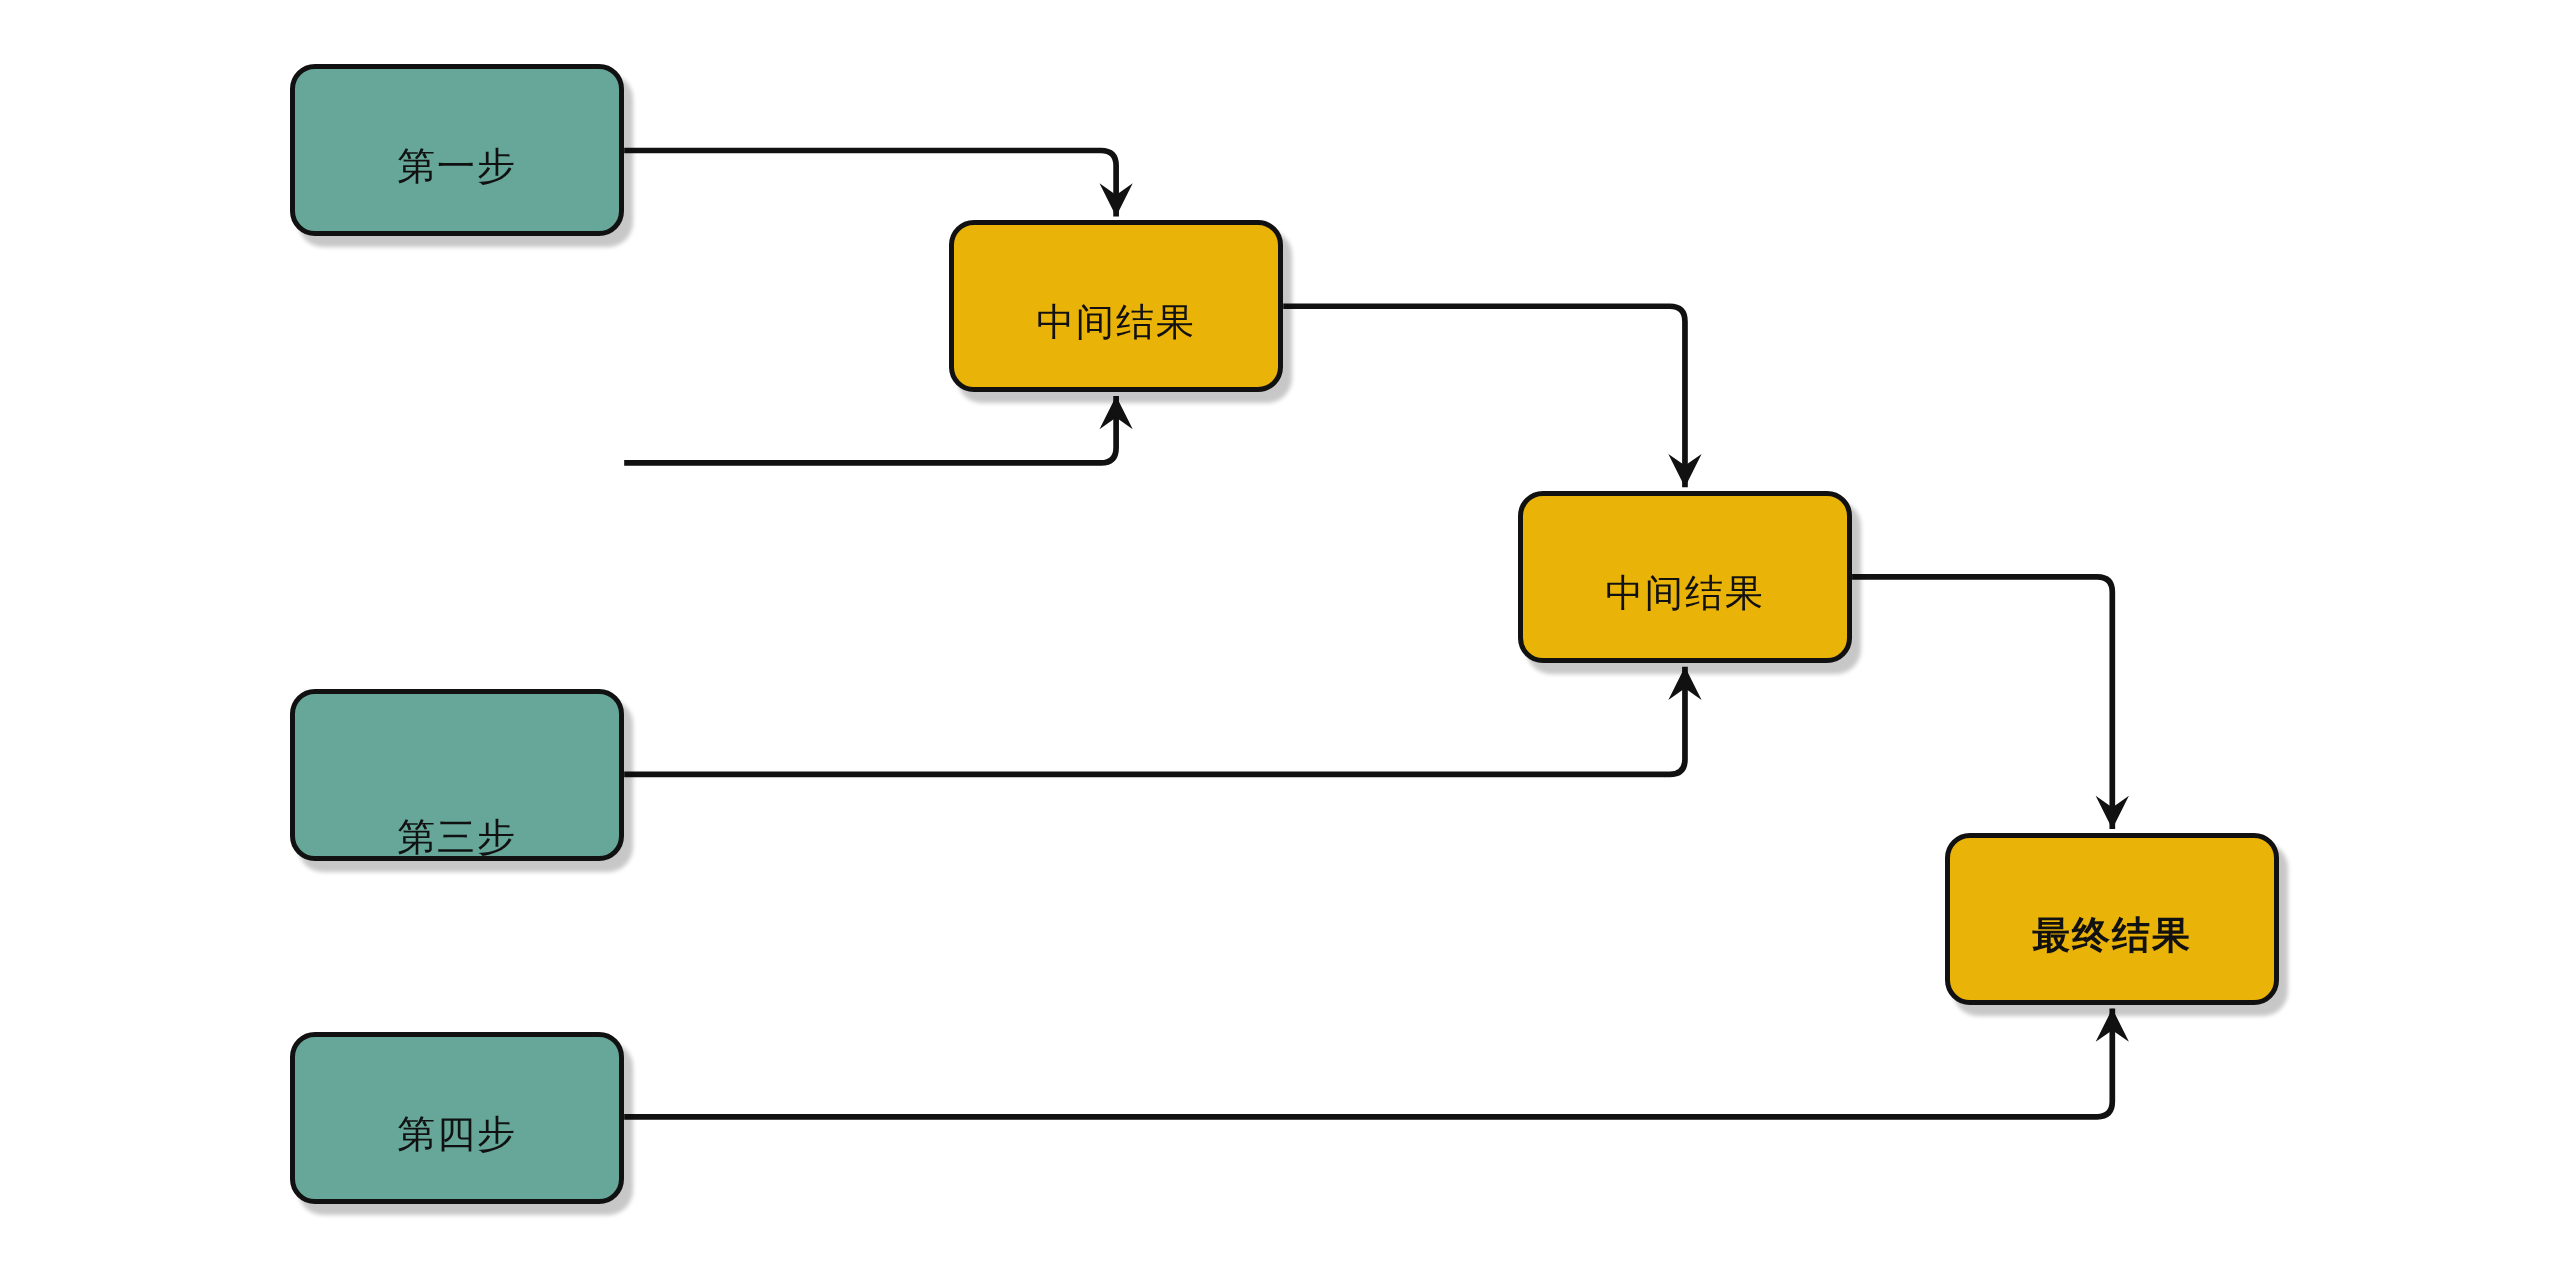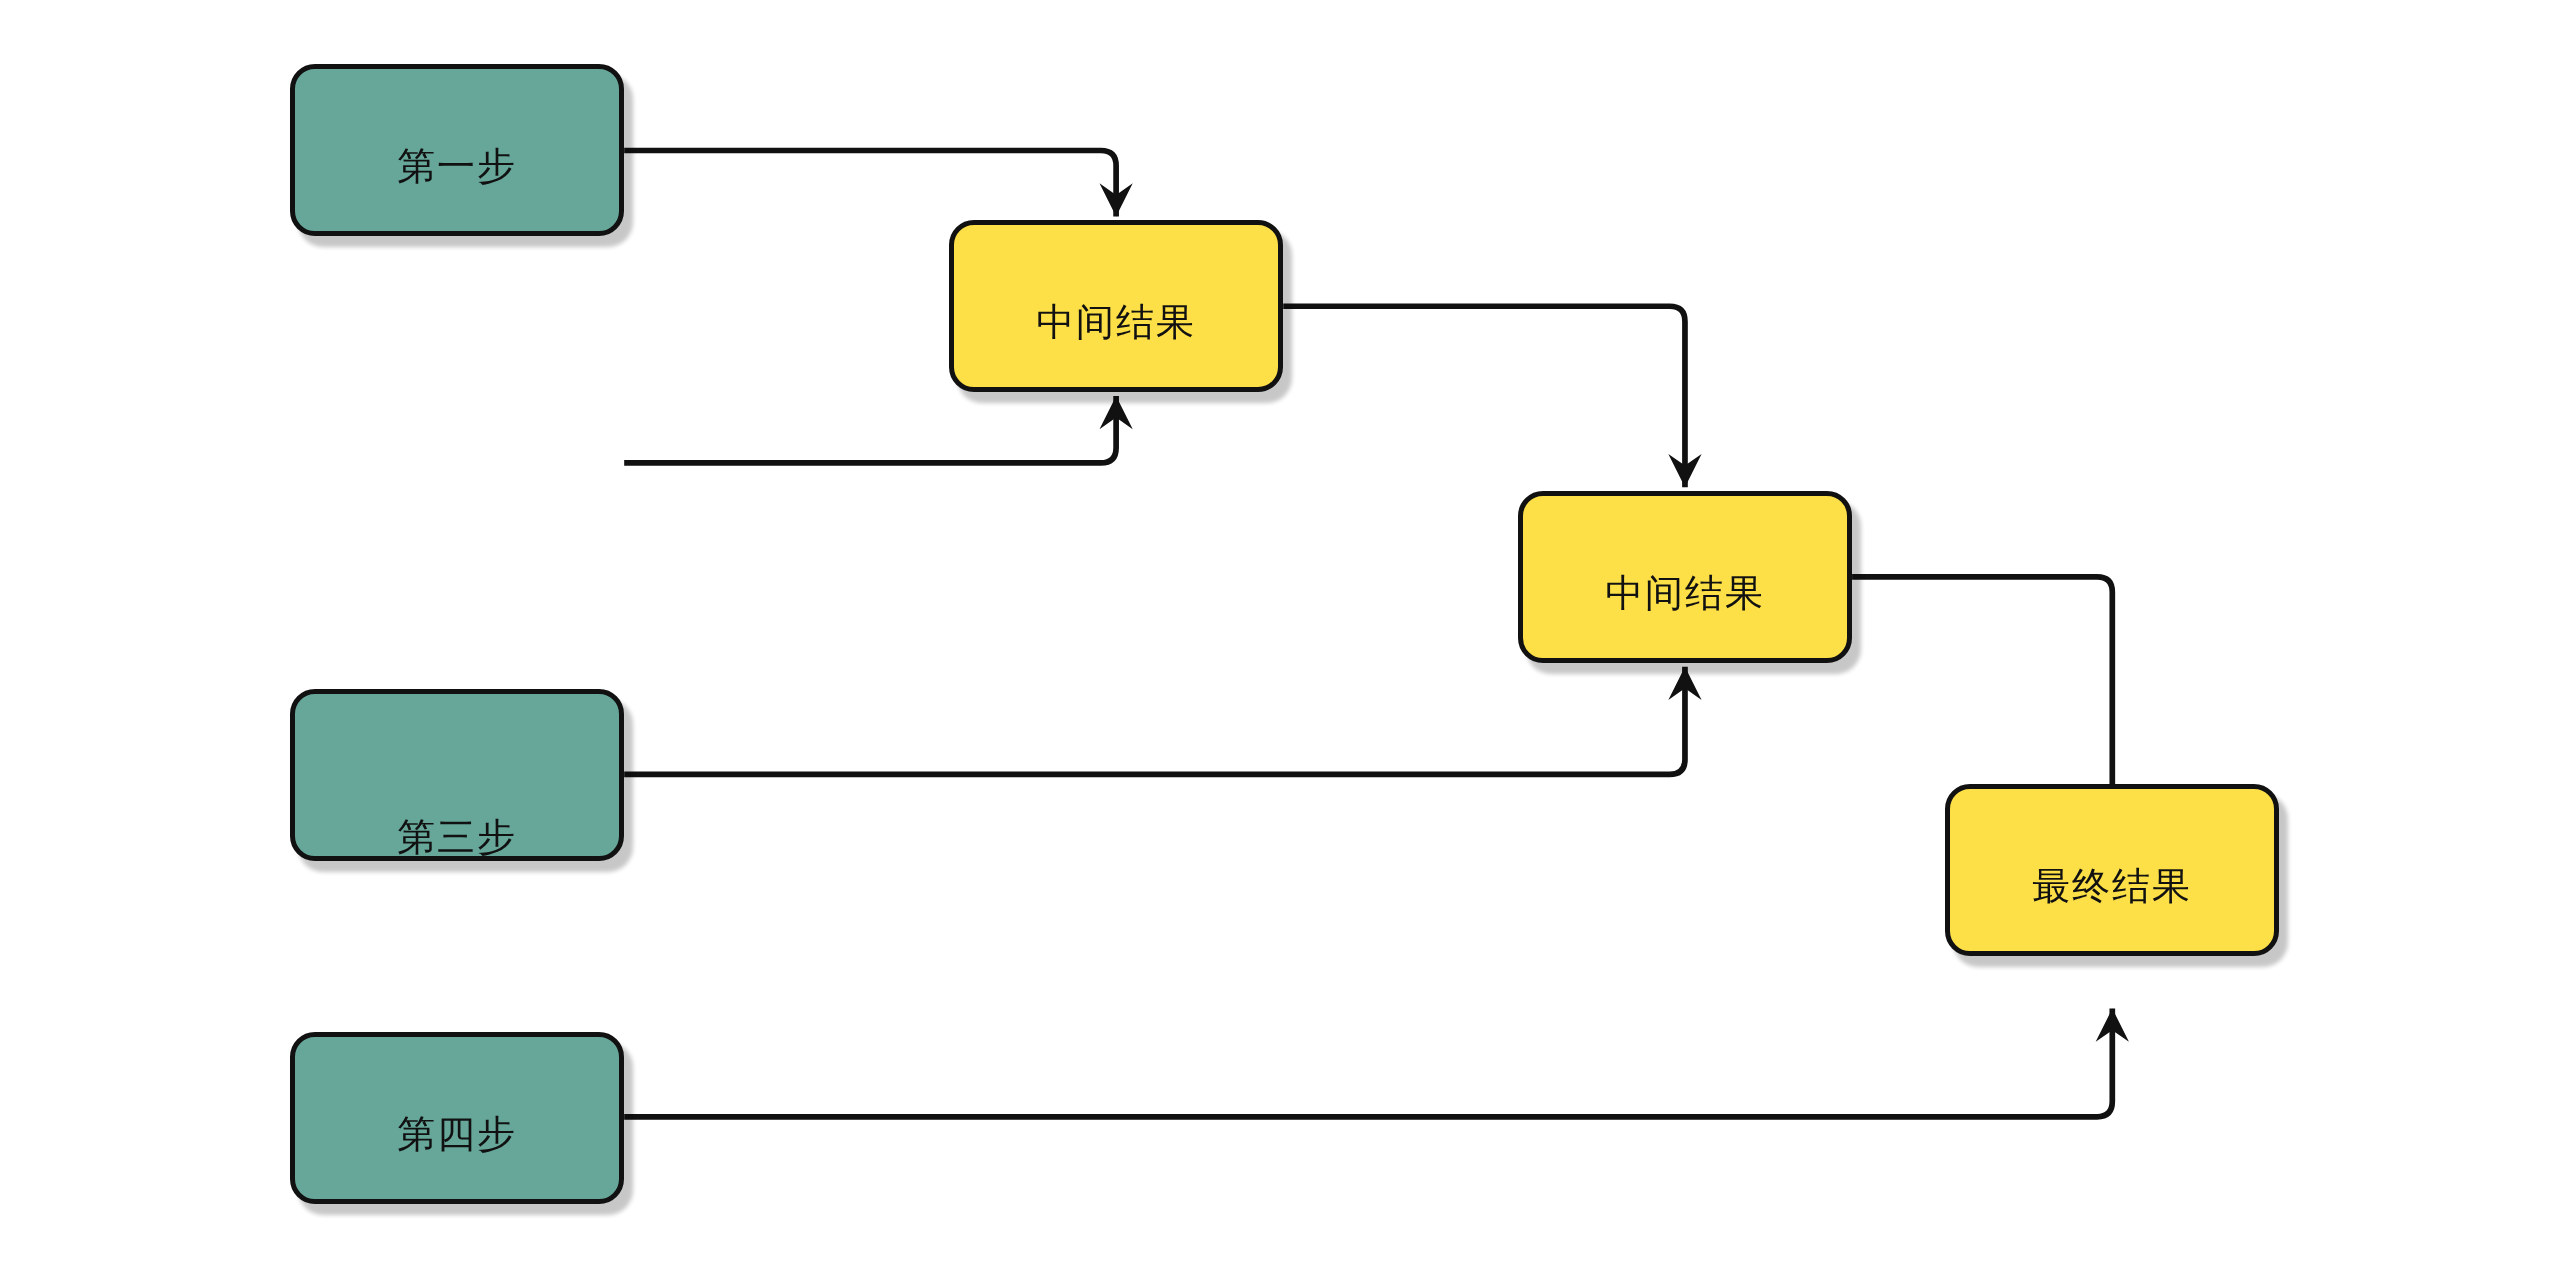--- a/index.html
+++ b/index.html
@@ -35,21 +35,21 @@
     height: 172px;
     box-sizing: border-box;
     border: 5.7px solid #111111;
     border-radius: 25px;
     display: flex;
     align-items: center;
     justify-content: center;
     box-shadow: 8.5px 10.4px 4.7px rgba(0, 0, 0, 0.22);
   }
   .node-step   { background: #66a79a; }
-  .node-result { background: #fde047; }
+  .node-result { background: #eab308; }
   .node-label {
     font-size: 38px;
     line-height: 1;
     color: #111111;
     letter-spacing: 1.9px;
     white-space: nowrap;
     user-select: none;
     margin-top: 32px;
   }
 </style>
@@ -86,18 +86,18 @@
   </div>
 
   <div class="node node-result" style="left:949px; top:220px;">
     <span class="node-label">中间结果</span>
   </div>
 
   <div class="node node-result" style="left:1518px; top:491px;">
     <span class="node-label">中间结果</span>
   </div>
 
-  <div class="node node-result" style="left:1945px; top:784px;">
+  <div class="node node-result" style="left:1945px; top:833px;font-weight:bold;">
     <span class="node-label">最终结果</span>
   </div>
 
 </div>
 
 
 </body></html>

